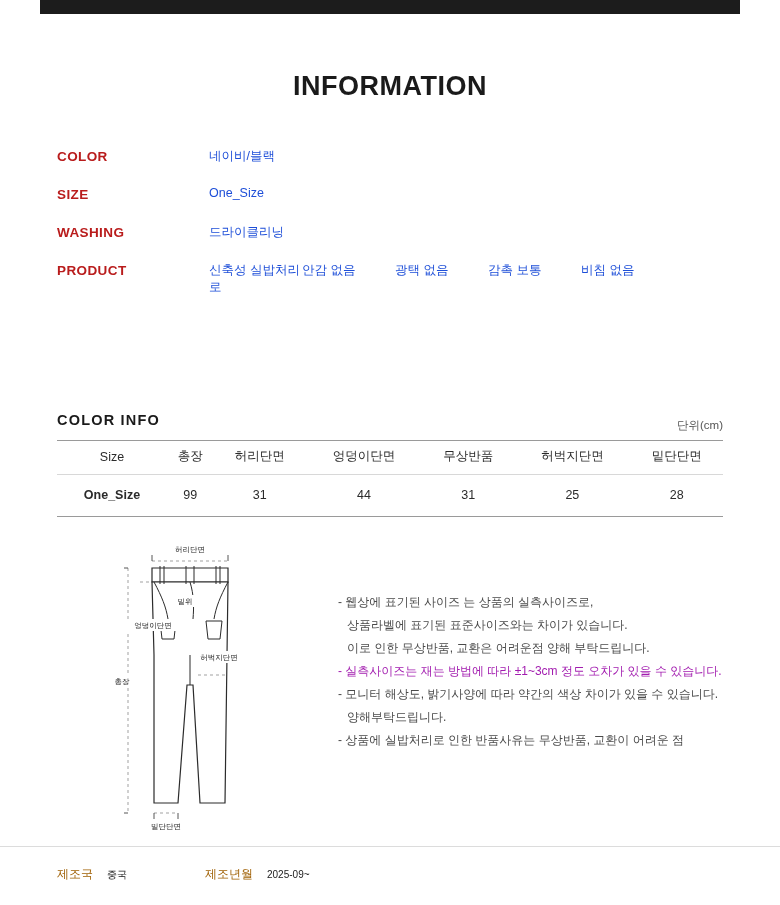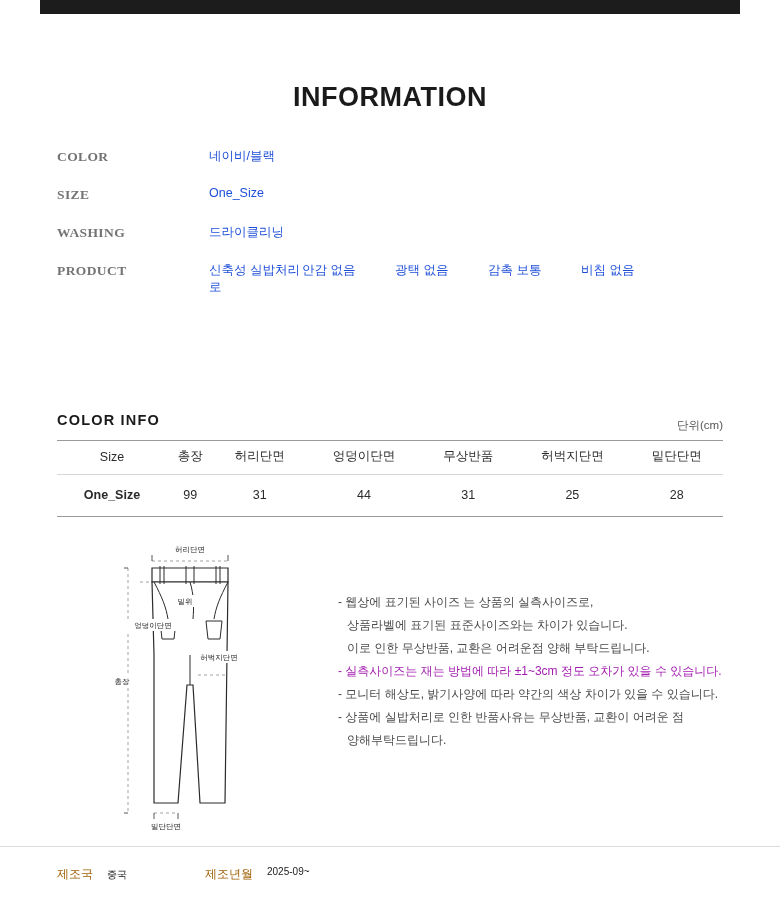--- a/index.html
+++ b/index.html
@@ -22,21 +22,21 @@
   .top-strip {
     position: absolute;
     left: 40px; top: 0;
     width: 700px; height: 14px;
     background: #1c1c1c;
   }
 
   
   .info-title {
     position: absolute;
-    left: 0; top: 82px;
+    left: 0; top: 71px;
     width: 780px;
     text-align: center;
     font-size: 27px;
     font-weight: bold;
     letter-spacing: 0.5px;
     color: #1a1a1a;
   }
 
   
   .spec-table {
@@ -47,23 +47,22 @@
   .spec-row {
     display: flex;
     align-items: flex-start;
     height: 38px;
   }
   .spec-label {
     width: 152px;
     font-size: 13.5px;
     font-weight: bold;
     letter-spacing: 0.4px;
-    color: #737373;
+    color: #b91c1c;
     padding-top: 1px;
-    font-family: Liberation Serif, serif;
   }
   .spec-values {
     flex: 1;
     display: flex;
     font-size: 12.5px;
     color: #1d4ed8;
   }
   .spec-values span { display: inline-block; }
   .spec-values.single span { width: auto; }
   .spec-values.multi span { width: 93px; }
@@ -140,21 +139,21 @@
   .footer {
     position: absolute;
     left: 57px; top: 866px;
     width: 666px;
     display: flex;
     align-items: baseline;
     font-size: 13px;
   }
   .footer .lab { color: #a16207; font-size: 12px; }
   .footer .val { color: #1a1a1a; font-weight: normal; font-size: 10px; margin-left: 14px; }
-  .footer .group2 { margin-left: 78px; display: flex; align-items: flex-start; }
+  .footer .group2 { margin-left: 78px; display: flex; align-items: center; }
 </style>
 </head>
 <body>
 
 <div class="page">
 
   <div class="top-strip"></div>
 
   <div class="info-title">INFORMATION</div>
 
@@ -280,22 +279,22 @@
       <text x="56" y="294">밑단단면</text>
     </g>
   </svg>
 
   <div class="notes">
     <div class="note">- 웹상에 표기된  사이즈 는 상품의 실측사이즈로,</div>
     <div class="note indent">상품라벨에 표기된 표준사이즈와는 차이가 있습니다.</div>
     <div class="note indent">이로 인한 무상반품, 교환은 어려운점 양해 부탁드립니다.</div>
     <div class="note"><b>- 실측사이즈는 재는 방법에 따라 ±1~3cm 정도 오차가 있을 수 있습니다.</b></div>
     <div class="note">- 모니터 해상도, 밝기사양에 따라 약간의 색상 차이가 있을 수 있습니다.</div>
+    <div class="note indent">양해부탁드립니다.</div>
     <div class="note">- 상품에 실밥처리로 인한 반품사유는 무상반품, 교환이 어려운 점</div>
-    <div class="note indent">양해부탁드립니다.</div>
   </div>
 
   <div class="footer-sep"></div>
 
   <div class="footer">
     <span class="lab">제조국</span>
     <span class="val">중국</span>
     <span class="group2">
       <span class="lab">제조년월</span>
       <span class="val">2025-09~</span>

